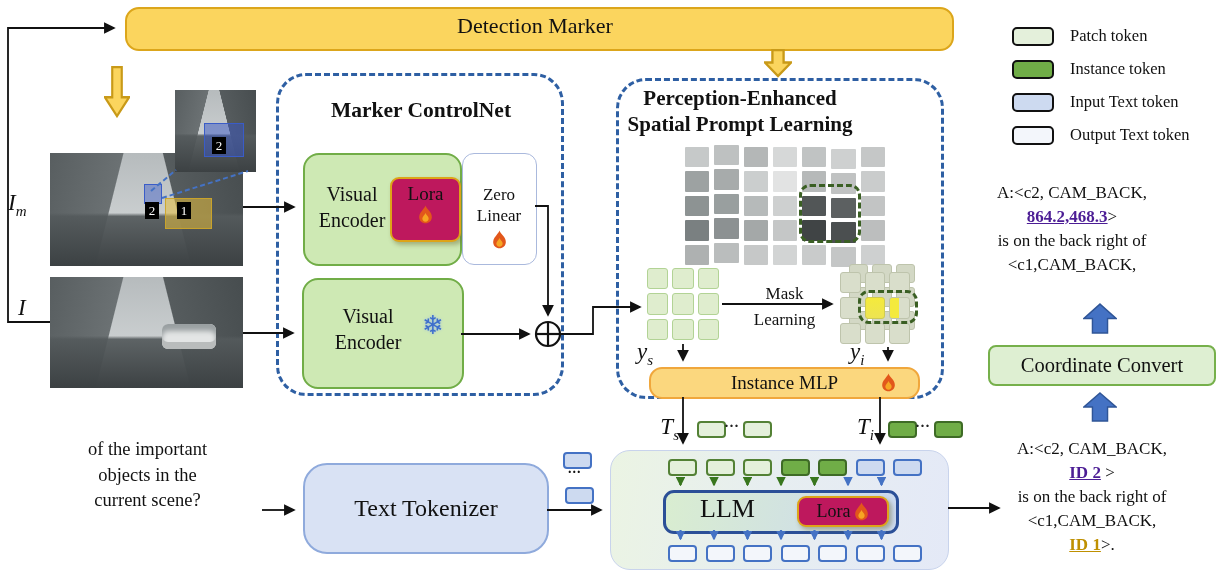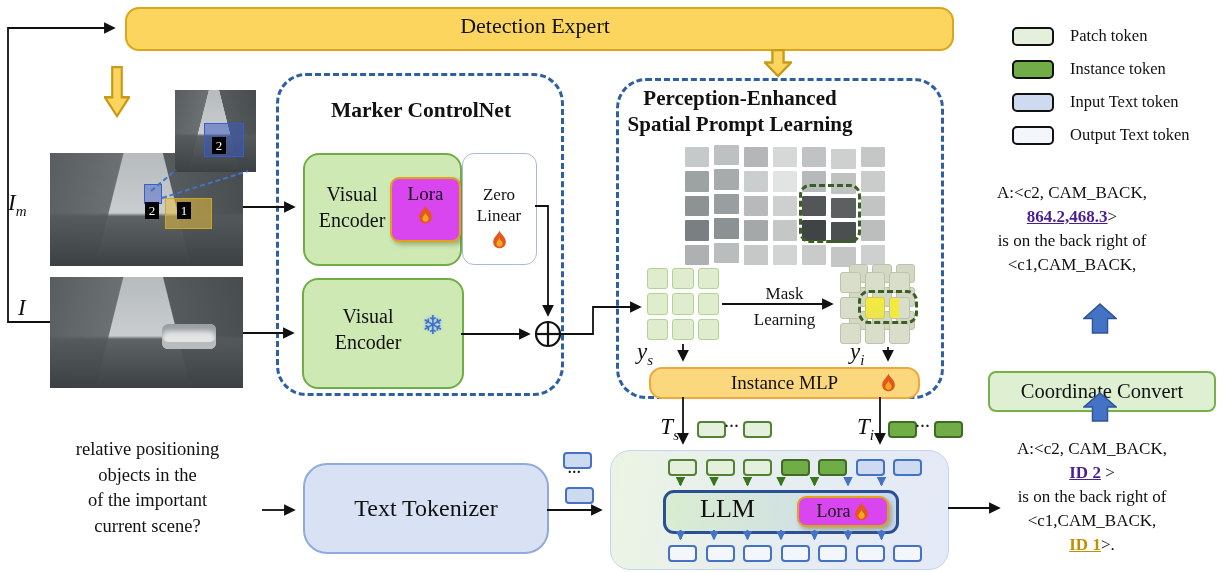--- a/index.html
+++ b/index.html
@@ -3,25 +3,25 @@
 <meta charset="utf-8">
 <style>
   html,body{margin:0;padding:0;background:#fff;}
   #canvas{position:relative;width:1228px;height:572px;background:#fff;overflow:hidden;
           font-family:"Liberation Serif","DejaVu Serif",serif;color:#111;}
   .abs{position:absolute;}
   
   .det-bar{background:#FBD55E;border:2.5px solid #DCA61B;border-radius:14px;}
   .dash-blue{border:3.5px dashed #2E5FA3;border-radius:30px;background:transparent;}
   .green-box{background:#CEE9B4;border:2.5px solid #71AD47;border-radius:16px;}
-  .lora-box{background:#d946ef;border:2px solid #DDA418;border-radius:9px;
+  .lora-box{background:#be185d;border:2px solid #DDA418;border-radius:9px;
             box-shadow:2.5px 3px 4px rgba(110,110,60,.45);text-align:center;}
   .white-box{background:#fff;border:1.5px solid #AAB9DD;border-radius:12px;text-align:center;}
   .mlp-bar{background:#FBD77E;border:2px solid #F0A73C;border-radius:13px;text-align:center;}
-  .cc-box{background:#DEEFD2;border:2.5px solid #76B04B;border-radius:8px;text-align:center;margin-top:26px;}
+  .cc-box{background:#DEEFD2;border:2.5px solid #76B04B;border-radius:8px;text-align:center;}
   .tt-box{background:#D9E2F4;border:2px solid #8FAADC;border-radius:24px;text-align:center;}
   .llm-wrap{background:linear-gradient(100deg,#EBF4E3 0%,#E7EEF0 45%,#E4E9F7 100%);
             border:1.5px solid #C8D3EC;border-radius:20px;}
   .llm-box{background:linear-gradient(100deg,#D9EDD0 0%,#CBD9F0 100%);
            border:3px solid #2B4F97;border-radius:11px;}
   .title{font-weight:bold;text-align:center;}
   
   .tok{display:inline-block;width:25px;height:13px;border-radius:4px;border:2px solid;box-sizing:content-box;}
   .tok-patch{background:#E4F0DB;border-color:#538135;}
   .tok-instance{background:#70AD47;border-color:#3E6B26;}
@@ -71,21 +71,21 @@
   <svg width="0" height="0" style="position:absolute" aria-hidden="true">
     <defs>
       <g id="flame-shape">
         <path d="M7,0.5 C8.2,4.2 13,6.5 13,11.3 C13,14.8 10.3,17.3 7,17.3 C3.7,17.3 1,14.8 1,11.3 C1,8.2 3.2,6.6 4.4,4.6 C5.2,3.3 6.6,2.2 7,0.5 Z" fill="#E2571B"></path>
         <path d="M7,7.5 C7.7,9.5 10,10.4 10,12.8 C10,14.6 8.7,15.9 7,15.9 C5.3,15.9 4,14.6 4,12.8 C4,10.8 6.3,9.6 7,7.5 Z" fill="#F6A623"></path>
       </g>
     </defs>
   </svg>
 
   <div class="abs det-bar" style="left:125px;top:7px;width:825px;height:40px;"></div>
-  <div class="abs" style="left:325px;top:13px;width:420px;text-align:center;font-size:22px;">Detection Expert</div>
+  <div class="abs" style="left:325px;top:13px;width:420px;text-align:center;font-size:22px;">Detection Marker</div>
 
   <div class="abs" style="left:1012px;top:26px;">
     <div class="lg-row">
       <span class="sw tok-patch"></span>
       <span class="lbl">Patch token</span>
     </div>
     <div class="lg-row">
       <span class="sw tok-instance"></span>
       <span class="lbl">Instance token</span>
     </div>
@@ -286,23 +286,22 @@
       <span class="tok tok-output"></span>
       <span class="tok tok-output"></span>
       <span class="tok tok-output"></span>
       <span class="tok tok-output"></span>
       <span class="tok tok-output"></span>
       <span class="tok tok-output"></span>
       <span class="tok tok-output"></span>
     </div>
 
   <div class="abs" style="left:35px;top:437px;width:225px;text-align:center;font-size:18.5px;line-height:25.5px;">
-    <div>relative positioning</div>
+    <div>of the important</div>
     <div>objects in the</div>
-    <div>of the important</div>
     <div>current scene?</div>
   </div>
 
   <div class="abs tt-box" style="left:303px;top:463px;width:242px;height:87px;">
     <span style="font-size:24px;line-height:87px;">Text Tokenizer</span>
   </div>
   <span class="abs tok tok-input" style="left:563px;top:452px;"></span>
   <span class="abs" style="left:568px;top:461px;font-size:14px;font-weight:bold;letter-spacing:1px;">...</span>
   <span class="abs tok tok-input" style="left:565px;top:487px;"></span>
 

